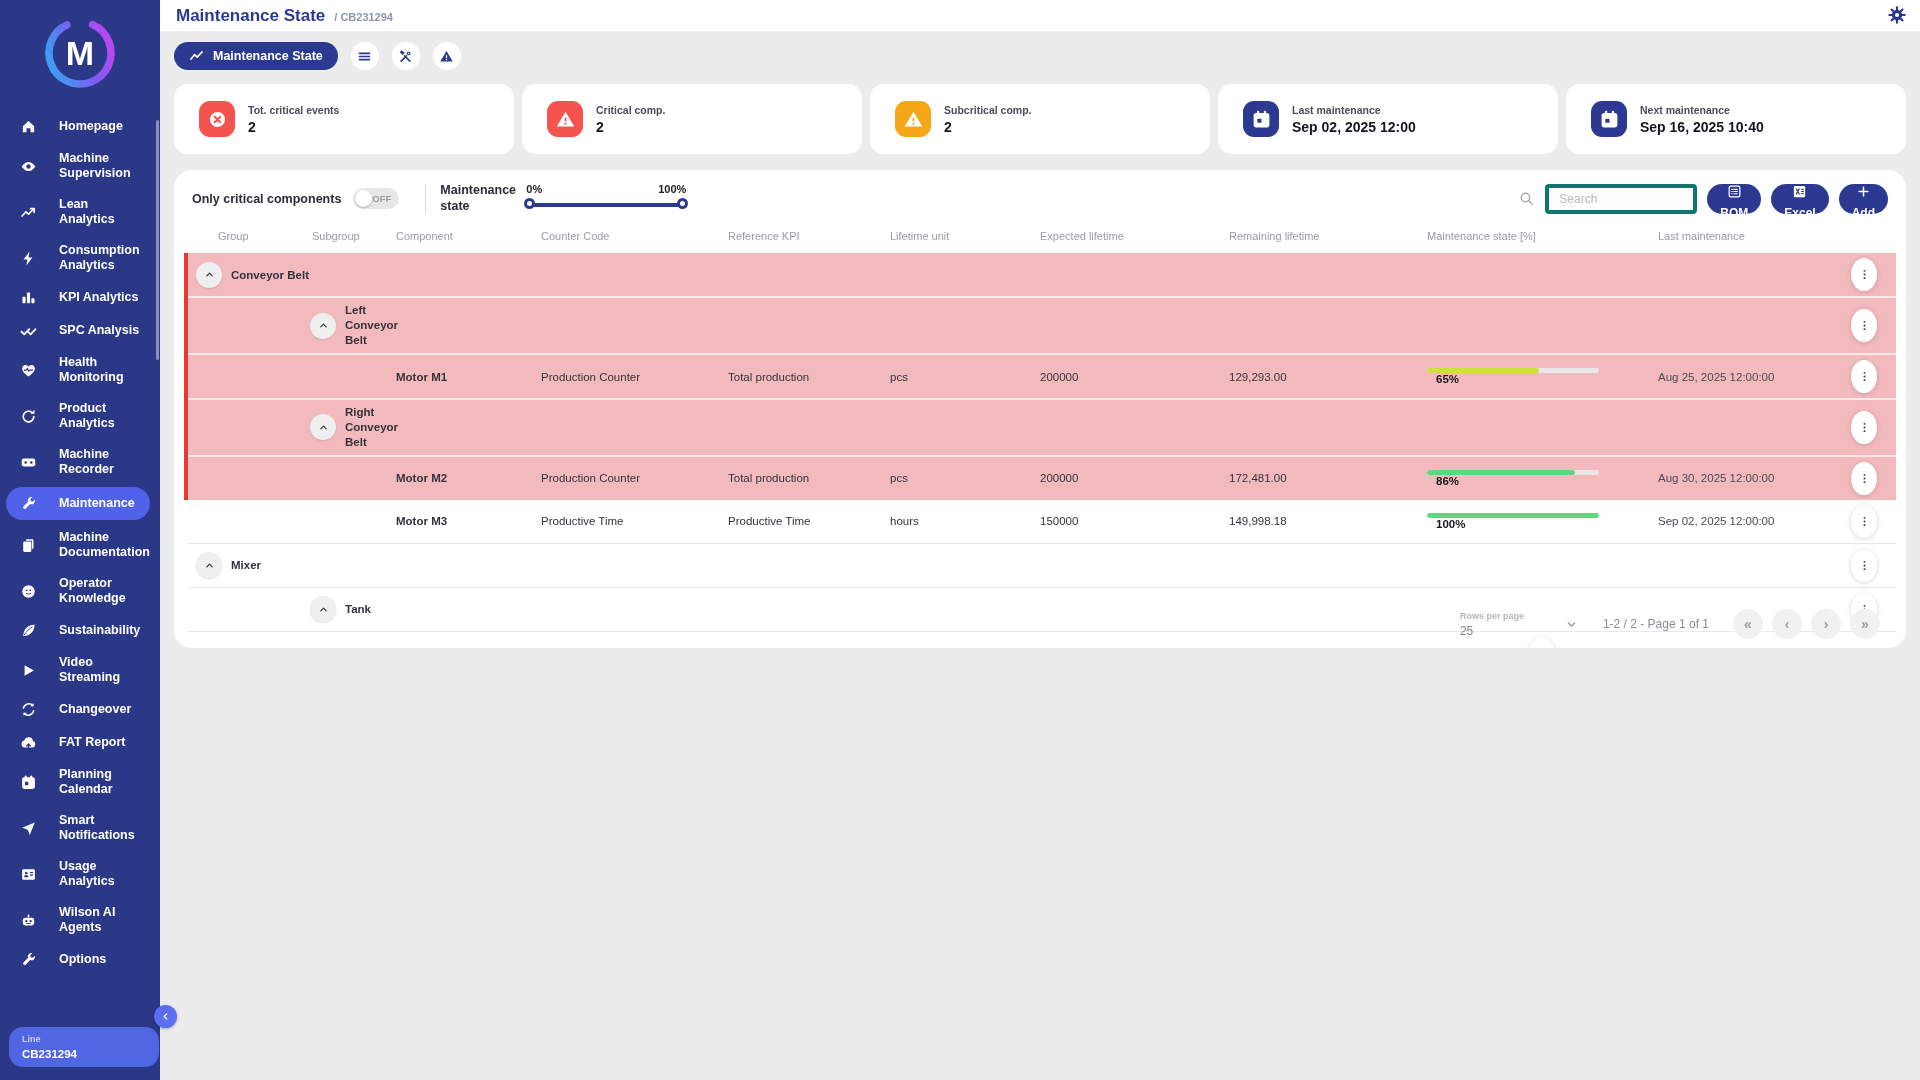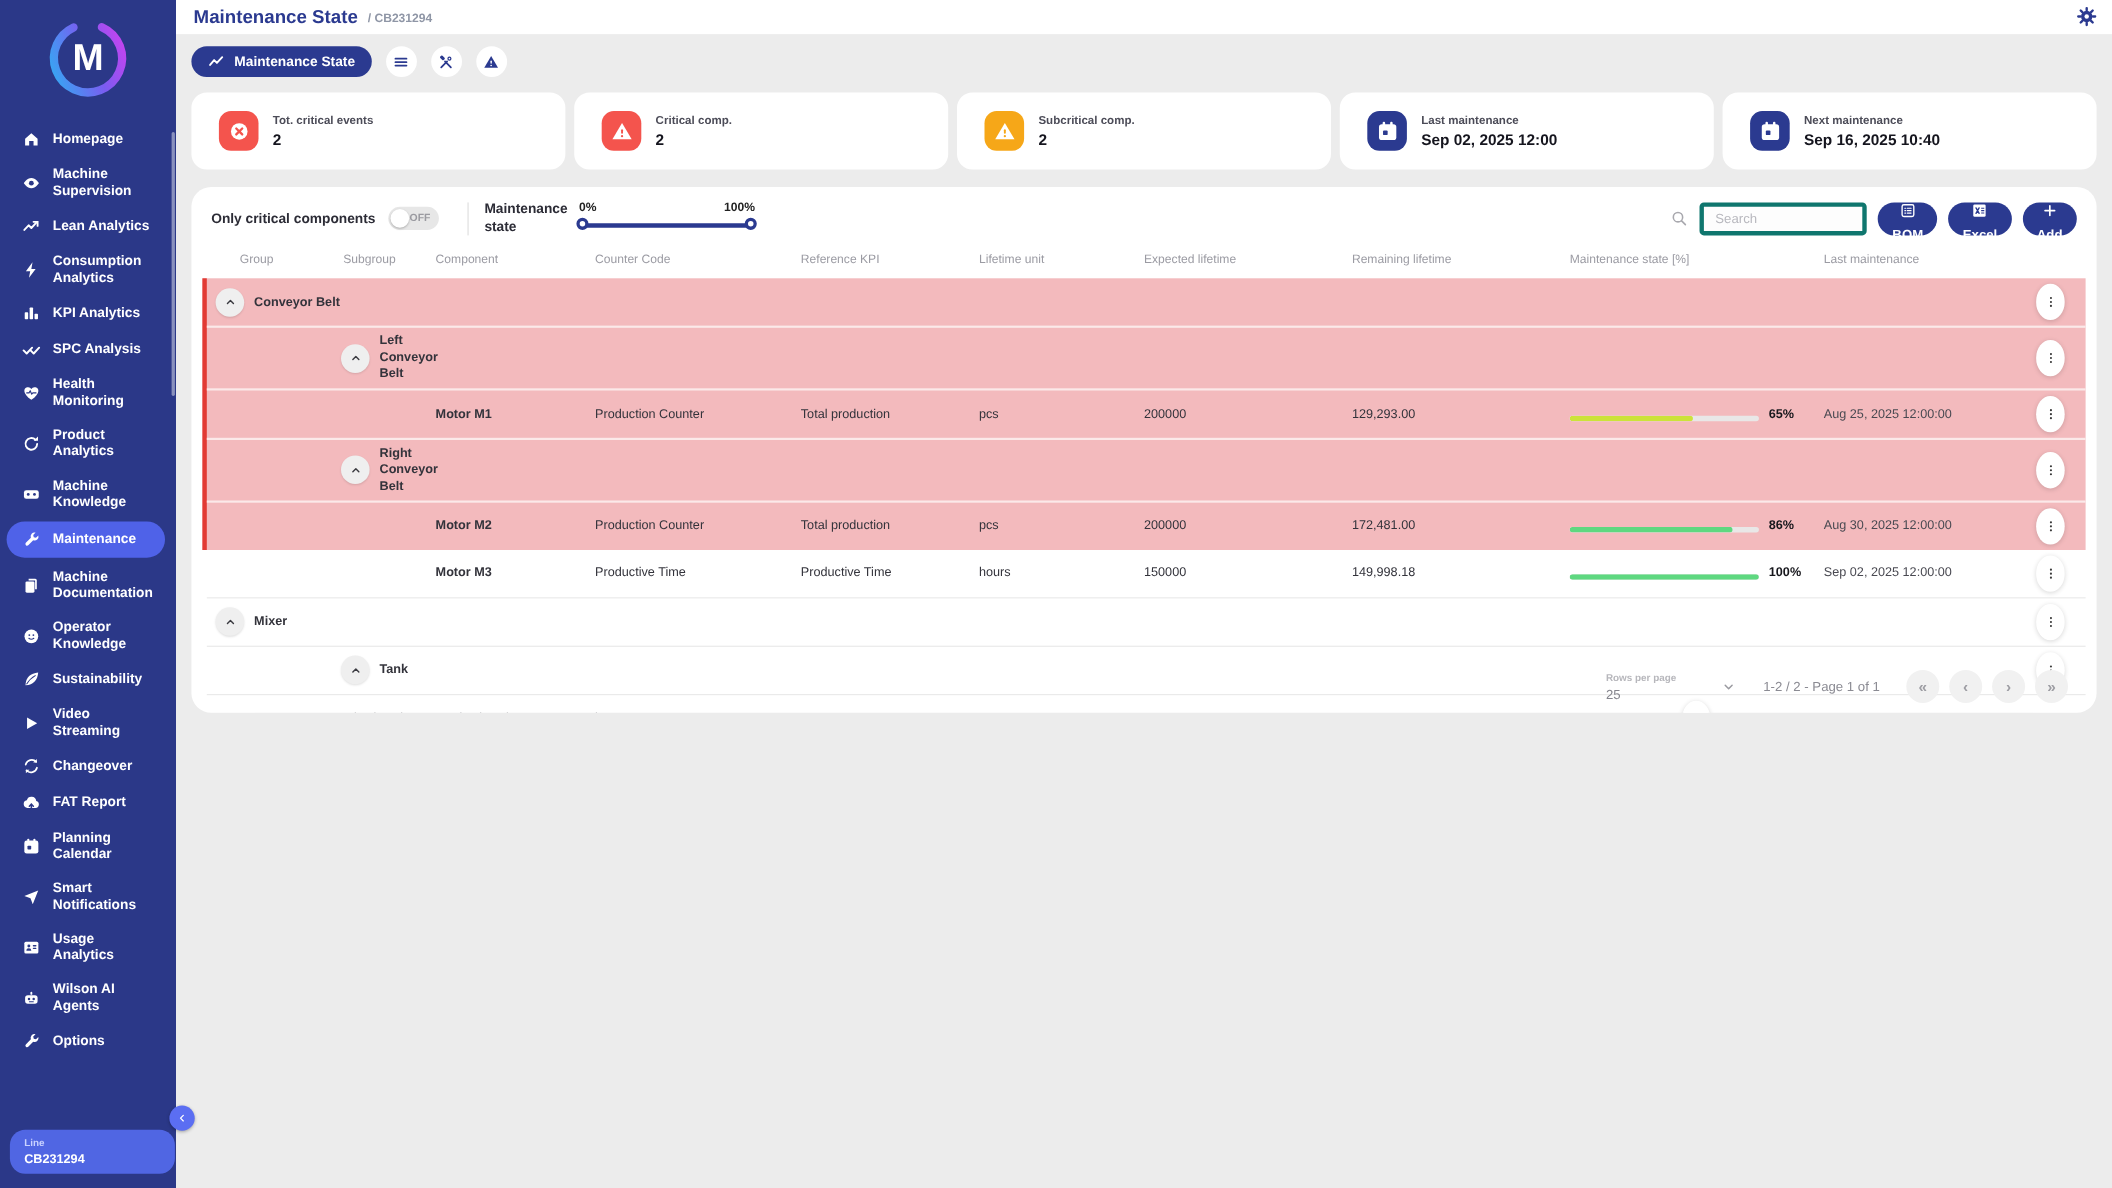--- a/index.html
+++ b/index.html
@@ -7,21 +7,21 @@
   body { font-family:"Liberation Sans", sans-serif; background:#ececec; }
   .screen { position:relative; width:1920px; height:1080px; overflow:hidden; }
   svg { display:block; width:100%; height:100%; fill:currentColor; }
 
   
   .sidebar { position:absolute; left:0; top:0; width:160px; height:100%; background:#2b3888; color:#fff; z-index:3; }
   .logo { position:relative; width:78px; height:78px; margin:14px auto 2px; }
   .logo-m { position:absolute; left:0; top:0; right:0; bottom:0; display:flex; align-items:center; justify-content:center;
             font-size:34px; font-weight:800; color:#fff; }
   .nav { padding-top:16px; }
-  .nav-item { display:flex; align-items:center; gap:11px; padding:8px 8px 8px 20px; font-size:12.5px; font-weight:700;
+  .nav-item { display:flex; align-items:center; gap:22px; padding:8px 8px 8px 20px; font-size:12.5px; font-weight:700;
               line-height:1.2; cursor:pointer; border-radius:22px; margin:0 8px 0 0; }
   .nav-item.active { background:#4f62e8; margin:2px 10px 2px 6px; padding-left:14px; }
   .nav-icon { width:17px; height:17px; flex:none; color:#fff; }
   .sidebar-scroll { position:absolute; right:1px; top:120px; width:3px; height:240px; background:rgba(255,255,255,.45); border-radius:2px; }
   .line-badge { position:absolute; left:9px; bottom:13px; width:150px; background:#5066e3; border-radius:14px; padding:7px 13px; }
   .line-label { font-size:9px; color:#c9d2ff; font-weight:700; }
   .line-value { font-size:11.5px; font-weight:800; margin-top:4px; }
   .collapse-btn { position:absolute; left:154px; top:1005px; width:23px; height:23px; border-radius:50%; background:#5b6ef2;
                   color:#fff; display:flex; align-items:center; justify-content:center; z-index:6; cursor:pointer;
                   box-shadow:0 1px 3px rgba(0,0,0,.3); }
@@ -86,21 +86,21 @@
   .crit-block .trow:last-child { border-bottom:none; }
   .cell { padding:5px 2px 5px 0; }
   .cell-group { display:flex; align-items:center; gap:9px; white-space:nowrap; overflow:visible; font-weight:600; }
   .cell-subgroup { display:flex; align-items:center; gap:9px; padding-left:10px; font-weight:600; }
   .cell-subgroup .sg-label { width:80px; line-height:1.3; }
   .chev { width:26px; height:26px; border-radius:50%; background:#efefef; border:none; color:#3a3a40; display:flex;
           align-items:center; justify-content:center; cursor:pointer; flex:none; box-shadow:0 1px 2px rgba(0,0,0,.12); }
   .chev svg { width:13px; height:13px; }
   .cell-component { font-weight:700; }
   .cell-date { color:#4a4a52; }
-  .cell-state { display:flex; align-items:flex-end; }
+  .cell-state { display:flex; align-items:flex-start;flex-direction:column; }
   .bar-track { width:172px; height:5px; border-radius:3px; background:#e9e7e7; overflow:hidden; flex:none; }
   .bar-fill { height:100%; border-radius:3px; }
   .pct { margin-left:9px; font-weight:800; font-size:11.5px; color:#17171c; }
   .cell-kebab { display:flex; justify-content:center; }
   .kebab { width:26px; height:33px; border-radius:50%; background:#fff; border:none; color:#3a3a3a; display:flex; align-items:center;
            justify-content:center; cursor:pointer; box-shadow:0 1px 5px rgba(0,0,0,.16); }
   .kebab svg { width:13px; height:13px; }
 
   
   .pager { position:absolute; bottom:9px; right:26px; display:flex; align-items:center; gap:24px; }
@@ -205,21 +205,21 @@
           <span class="nav-label">Product Analytics</span>
         </div>
         <div class="nav-item">
           <span class="nav-icon">
             <svg viewBox="0 0 24 24" xmlns="http://www.w3.org/2000/svg">
               <rect x="2.5" y="6.5" width="19" height="11" rx="3"></rect>
               <circle cx="8" cy="12" r="1.8" fill="#2b3888"></circle>
               <circle cx="16" cy="12" r="1.8" fill="#2b3888"></circle>
             </svg>
           </span>
-          <span class="nav-label">Machine Knowledge</span>
+          <span class="nav-label">Machine Recorder</span>
         </div>
         <div class="nav-item active">
           <span class="nav-icon">
             <svg viewBox="0 0 24 24" xmlns="http://www.w3.org/2000/svg">
               <path d="M21 6.8a5 5 0 0 1-6.6 6L8 19.3a2.2 2.2 0 0 1-3.1-3.1l6.5-6.5a5 5 0 0 1 6-6.6l-3 3 .7 2.8 2.8.7z"></path>
             </svg>
           </span>
           <span class="nav-label">Maintenance</span>
         </div>
         <div class="nav-item">

